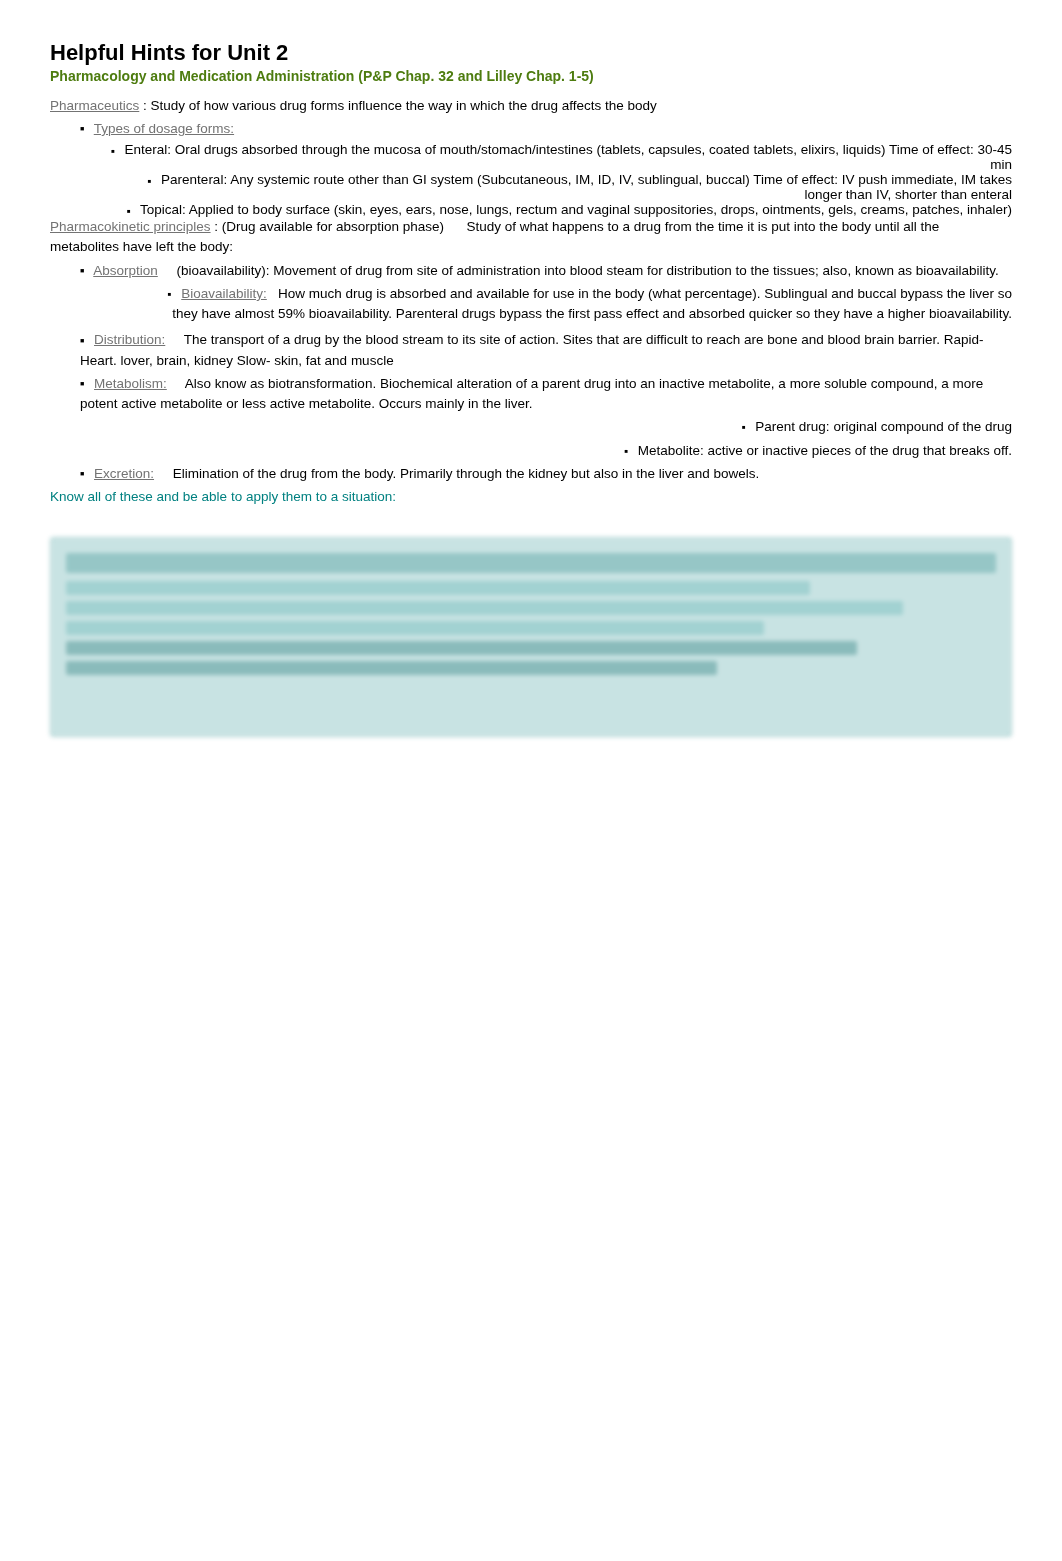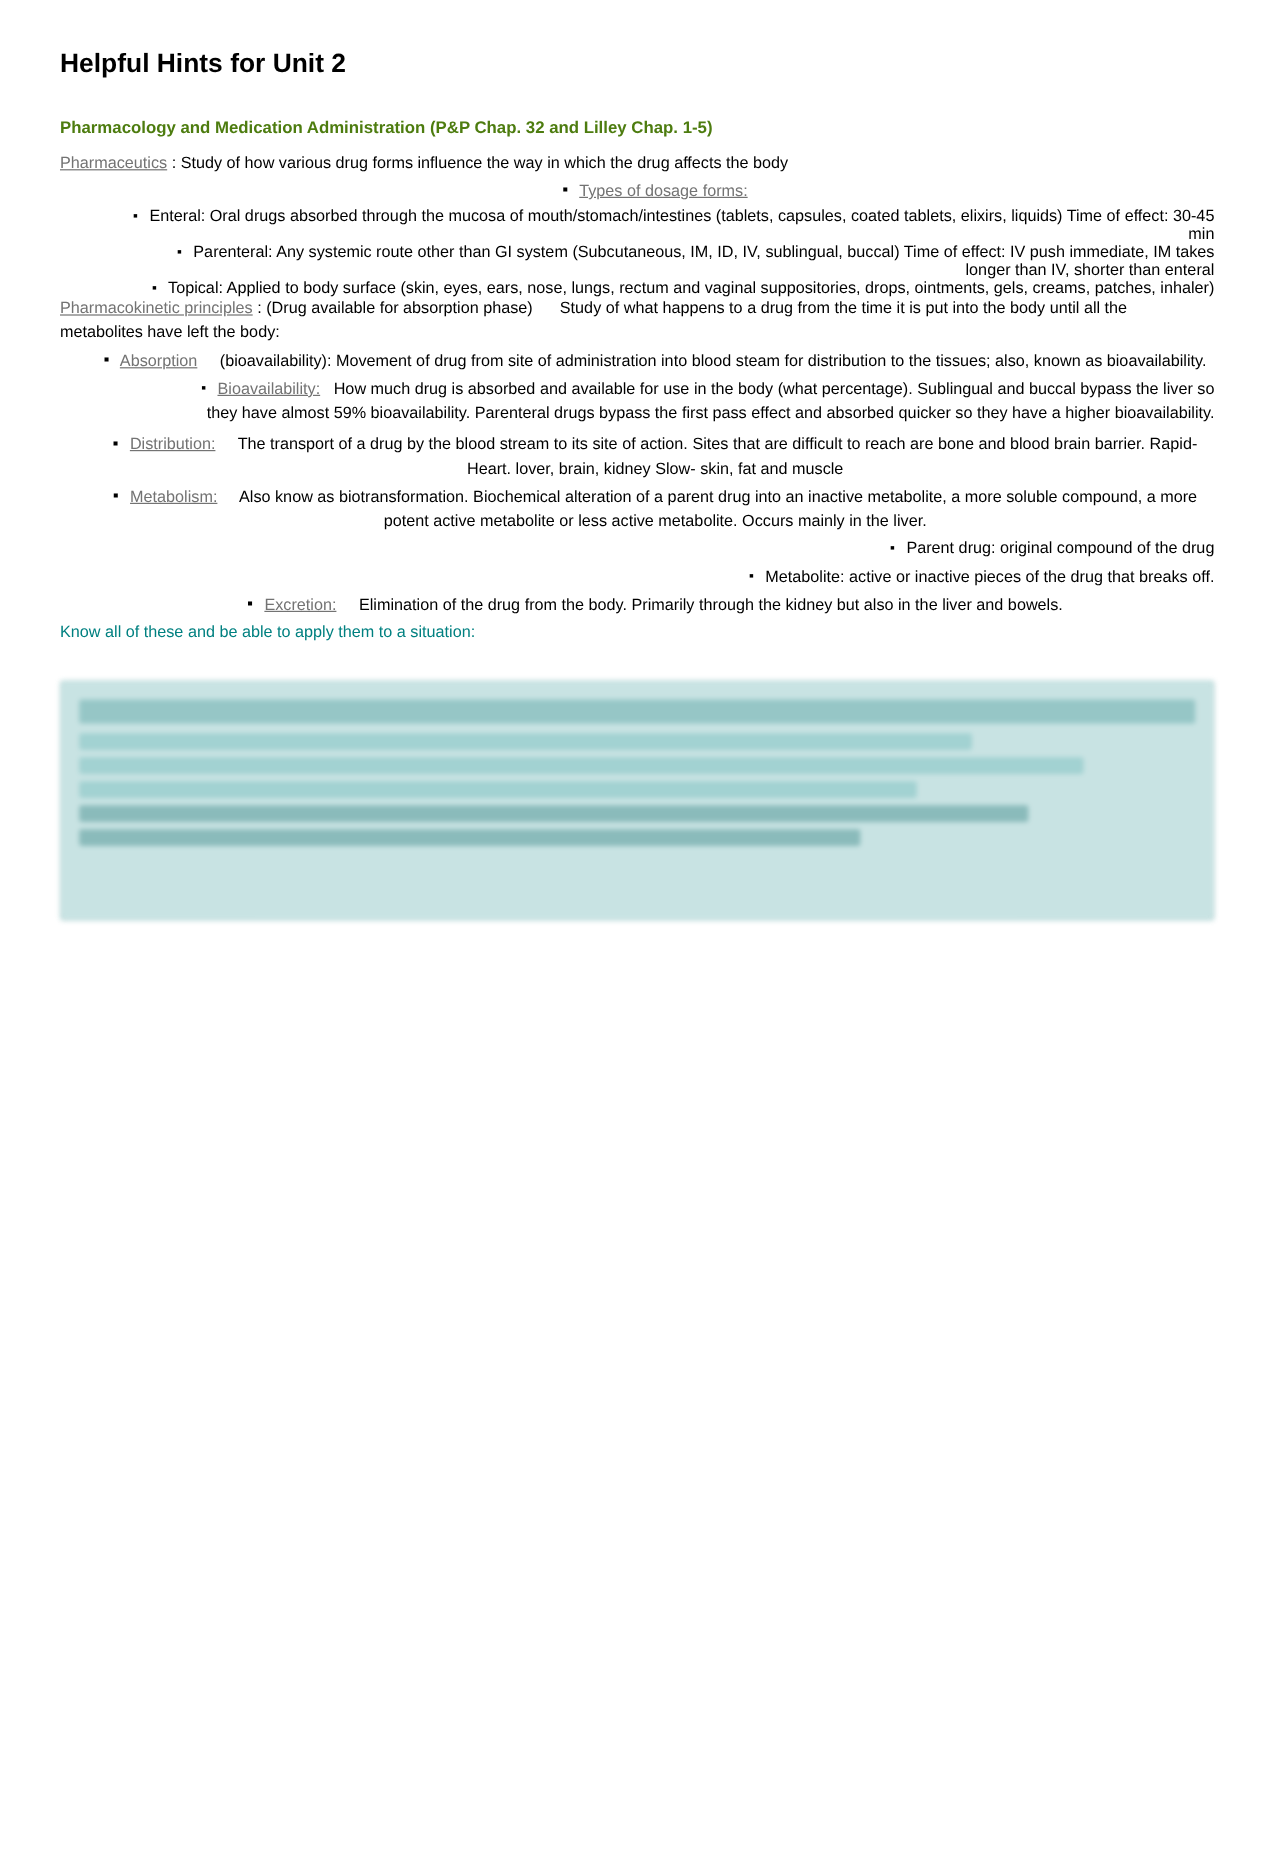--- a/index.html
+++ b/index.html
@@ -8,36 +8,35 @@
       font-family: Arial, sans-serif;
       font-size: 13.5px;
       color: #000000;
       padding: 40px 50px;
       width: 1062px;
       min-height: 1561px;
     }
     .page-title {
       font-size: 22px;
       font-weight: bold;
-      margin-bottom: 30px;
       color: #000;
     }
     .section-title {
       font-size: 14px;
       font-weight: bold;
       margin-bottom: 4px;
       color: #4d7c0f;
     }
     .orange { color: #737373; text-decoration: underline; }
     .teal { color: #008080; }
     .indent1 { margin-left: 30px; }
     .indent2 { margin-left: 60px; }
     .indent3 { margin-left: 90px; }
 
-    ul.bullet { list-style: none; padding: 0; text-align: center; }
+    ul.bullet { list-style: none; padding: 0; }
     ul.bullet li::before {
       content: "\25A0";
       font-size: 7px;
       margin-right: 6px;
       vertical-align: middle;
     }
     ul.sub-bullet { list-style: none; padding: 0; text-align: right; }
     ul.sub-bullet li::before {
       content: "\25A0";
       font-size: 6px;

